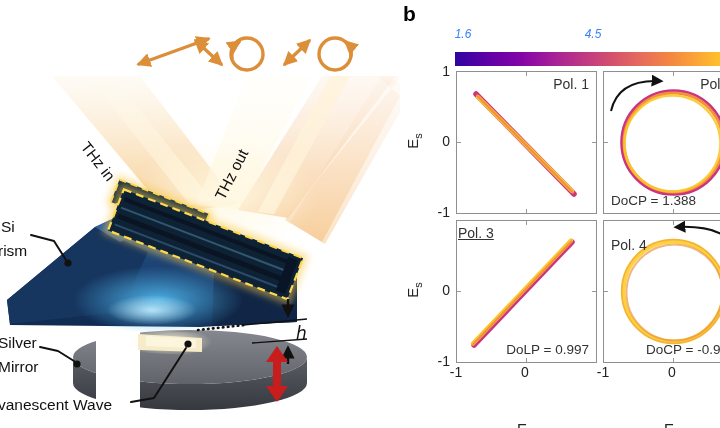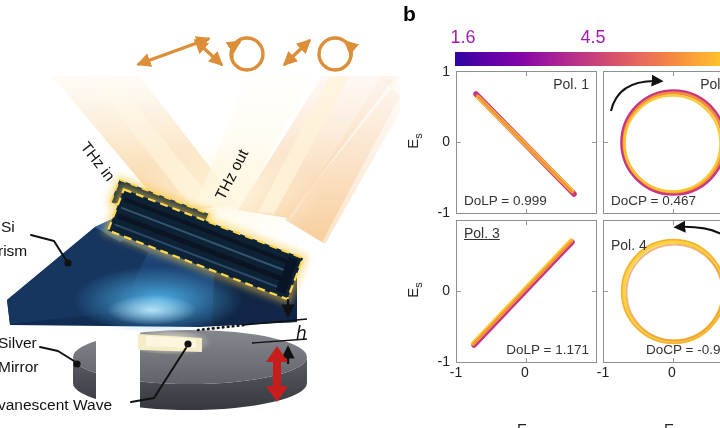--- a/index.html
+++ b/index.html
@@ -2,21 +2,21 @@
 <html><head>
 <meta charset="utf-8">
 <style>
   html,body{margin:0;padding:0;background:#fff;}
   #canvas{position:relative;width:720px;height:428px;background:#ffffff;overflow:hidden;
           font-family:"Liberation Sans",sans-serif;color:#1a1a1a;}
   .abs{position:absolute;}
   
   .b-label{left:403px;top:2px;font-size:21px;font-weight:bold;color:#000;}
   .cb-title{left:500px;top:4px;width:180px;text-align:center;font-size:13.5px;color:#222;}
-  .cb-tick{top:27px;width:26px;text-align:center;font-size:18px;color:#a21caf;}
+  .cb-tick{top:27px;width:26px;text-align:center;font-size:12px;color:#3b82f6;font-style:italic;}
   .cb-bar{left:455px;top:52px;width:266px;height:14px;
       background:linear-gradient(to right,#2f04a0 0%,#5d01a6 12%,#8405a7 25%,#a82296 38%,
         #c23c80 50%,#d5536b 60%,#e66c5c 70%,#f28443 80%,#fba238 90%,#fdc229 100%);}
   .plot{position:absolute;width:139px;height:141px;border:1px solid #8f8f8f;background:#fff;}
   .plot svg{position:absolute;left:0;top:0;}
   .ptitle{position:absolute;font-size:14px;color:#333;white-space:nowrap;}
   .pann{position:absolute;font-size:13.5px;color:#333;white-space:nowrap;}
   .ytick{width:24px;text-align:right;font-size:14px;color:#222;height:16px;line-height:16px;}
   .xtick{width:22px;text-align:center;font-size:14px;color:#222;top:364px;}
   .axlabel{font-size:15px;color:#222;text-align:center;width:60px;top:383px;margin-top:37px;}
@@ -214,21 +214,20 @@
         <line x1="0" y1="70.5" x2="4" y2="70.5"></line>
           <line x1="135" y1="70.5" x2="139" y2="70.5"></line>
       </g>
       <g stroke-linecap="round" fill="none">
         <line x1="19" y1="22" x2="117" y2="122" stroke="#cb3580" stroke-width="5.5"></line>
         <line x1="21" y1="25" x2="115" y2="119" stroke="#fcc62a" stroke-width="4.2"></line>
         <line x1="20" y1="23.5" x2="116" y2="120.5" stroke="#f2913d" stroke-width="2.2"></line>
       </g>
     </svg>
     <div class="ptitle" style="right:7px;top:4px;">Pol. 1</div>
-    <div class="pann" style="left:7px;bottom:5px;">DoLP = 0.999</div>
   </div>
 
   <div class="plot" style="left:603px;top:71px;">
     <svg width="139" height="141" viewBox="0 0 139 141">
       <defs>
         <marker id="mk2" viewBox="0 0 10 10" refX="7" refY="5" markerWidth="6" markerHeight="6" orient="auto">
             <path d="M0 0 L10 5 L0 10 z" fill="#111"></path>
           </marker>
       </defs>
       <g stroke="#999" stroke-width="1">
@@ -238,39 +237,39 @@
           <line x1="135" y1="70.5" x2="139" y2="70.5"></line>
       </g>
       <g fill="none">
         <circle cx="69.5" cy="70.5" r="51.5" stroke="#cb3580" stroke-width="3.6"></circle>
         <circle cx="69.5" cy="70.5" r="49.5" stroke="#f2913d" stroke-width="3"></circle>
         <circle cx="68.5" cy="71.5" r="48" stroke="#fcc62a" stroke-width="2.6" stroke-opacity="0.9"></circle>
       </g>
       <path d="M 7 39 Q 14 7 56 9" fill="none" stroke="#111" stroke-width="2" marker-end="url(#mk2)"></path>
     </svg>
     <div class="ptitle" style="right:7px;top:4px;">Pol. 2</div>
-    <div class="pann" style="left:7px;bottom:5px;">DoCP = 0.467</div>
+    <div class="pann" style="left:7px;bottom:5px;">DoCP = 1.388</div>
   </div>
 
   <div class="plot" style="left:456px;top:220px;">
     <svg width="139" height="141" viewBox="0 0 139 141">
       <g stroke="#999" stroke-width="1">
         <line x1="69.5" y1="0" x2="69.5" y2="4"></line>
           <line x1="69.5" y1="137" x2="69.5" y2="141"></line>
         <line x1="0" y1="70.5" x2="4" y2="70.5"></line>
           <line x1="135" y1="70.5" x2="139" y2="70.5"></line>
       </g>
       <g stroke-linecap="round" fill="none">
         <line x1="17" y1="124" x2="115" y2="21" stroke="#cb3580" stroke-width="5.5"></line>
         <line x1="16" y1="122.5" x2="114" y2="19.5" stroke="#fcc62a" stroke-width="4.2"></line>
         <line x1="16.5" y1="123" x2="114.5" y2="20.5" stroke="#f2913d" stroke-width="2.2"></line>
       </g>
     </svg>
-    <div class="ptitle" style="left:7px;top:4px;text-decoration:underline;">Pol. 3</div>
-    <div class="pann" style="right:7px;bottom:5px;">DoLP = 1.171</div>
+    <div class="ptitle" style="left:1px;top:4px;text-decoration:underline;">Pol. 3</div>
+    <div class="pann" style="right:7px;bottom:5px;">DoLP = 0.997</div>
   </div>
 
   <div class="plot" style="left:603px;top:220px;">
     <svg width="139" height="141" viewBox="0 0 139 141">
       <defs>
         <marker id="mk4" viewBox="0 0 10 10" refX="7" refY="5" markerWidth="6" markerHeight="6" orient="auto">
             <path d="M0 0 L10 5 L0 10 z" fill="#111"></path>
           </marker>
       </defs>
       <g stroke="#999" stroke-width="1">

